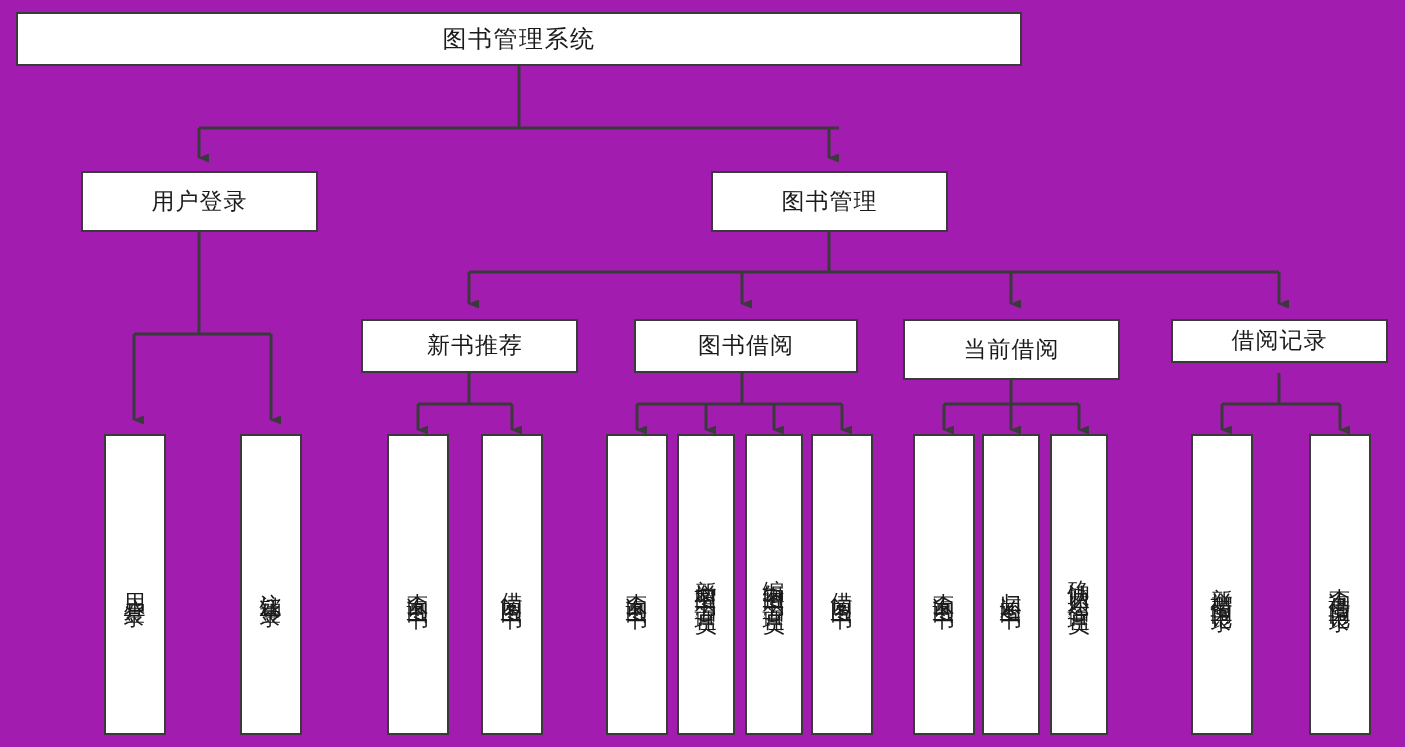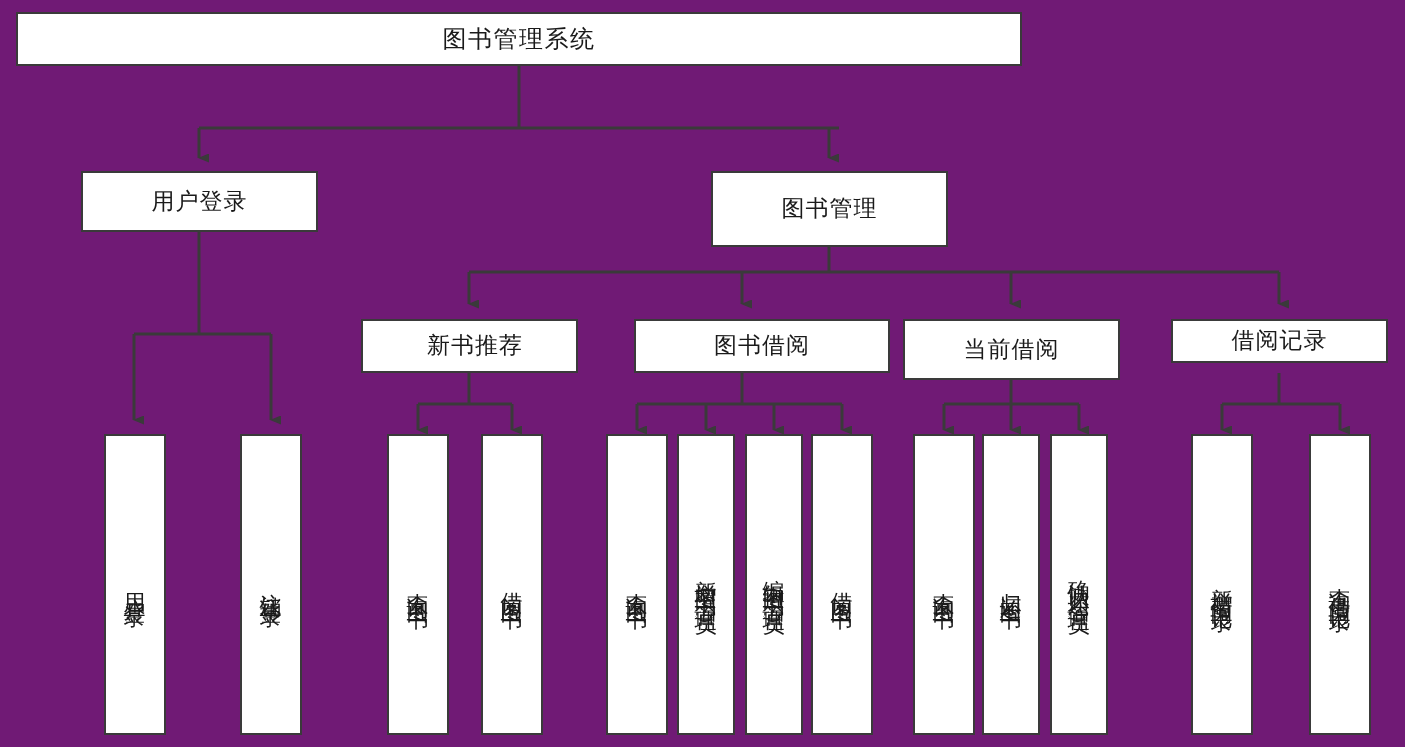--- a/index.html
+++ b/index.html
@@ -7,21 +7,21 @@
     padding: 0;
     background: #ffffff;
   }
   body {
     font-family: "Liberation Sans", "DejaVu Sans", sans-serif;
   }
   #canvas {
     position: relative;
     width: 1405px;
     height: 747px;
-    background: #701a75;
+    background: #a21caf;
     overflow: hidden;
   }
   svg.connectors {
     position: absolute;
     left: 0;
     top: 0;
     width: 1405px;
     height: 747px;
     pointer-events: none;
   }
@@ -119,24 +119,24 @@
       <path d="M1279,373 L1279,404"></path>
       <path d="M1222,404 L1340,404"></path>
       <path d="M1222,404 L1222,430" marker-end="url(#arrowhead)"></path>
       <path d="M1340,404 L1340,430" marker-end="url(#arrowhead)"></path>
     </g>
   </svg>
 
   <div class="node horiz title-node" style="left:16px; top:12px; width:1006px; height:54px;">图书管理系统</div>
 
   <div class="node horiz" style="left:81px; top:171px; width:237px; height:61px;">用户登录</div>
-  <div class="node horiz" style="left:711px; top:171px; width:237px; height:76px;">图书管理</div>
+  <div class="node horiz" style="left:711px; top:171px; width:237px; height:61px;">图书管理</div>
 
   <div class="node horiz" style="left:361px; top:319px; width:217px; height:54px;padding-left:11px;">新书推荐</div>
-  <div class="node horiz" style="left:634px; top:319px; width:256px; height:54px;">图书借阅</div>
+  <div class="node horiz" style="left:634px; top:319px; width:224px; height:54px;">图书借阅</div>
   <div class="node horiz" style="left:903px; top:319px; width:217px; height:61px;">当前借阅</div>
   <div class="node horiz" style="left:1171px; top:319px; width:217px; height:44px;">借阅记录</div>
 
   <div class="node vert" style="left:104px; top:434px; width:62px; height:301px;">
     <span class="vtext">用户登录</span>
   </div>
   <div class="node vert" style="left:240px; top:434px; width:62px; height:301px;">
     <span class="vtext">注销登录</span>
   </div>
 

